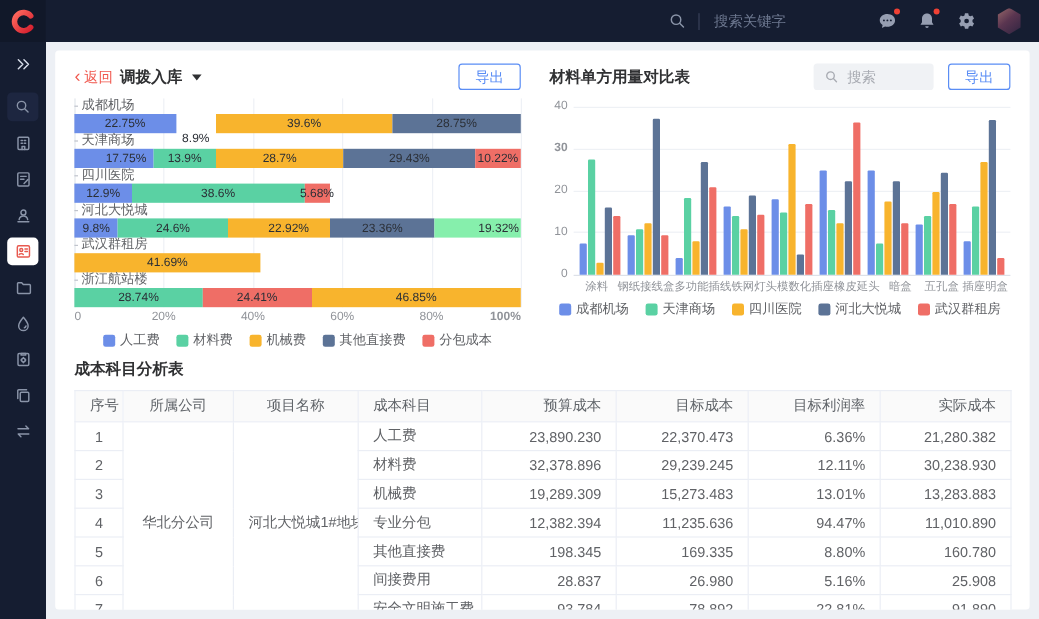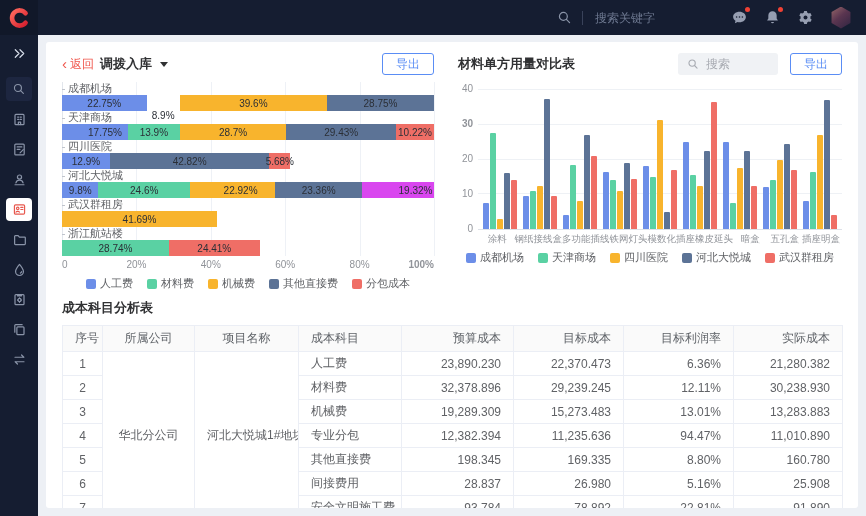--- a/index.html
+++ b/index.html
@@ -266,45 +266,46 @@
                 <div class="sb-seg" style="width: 13.9%; background: rgb(90, 209, 163);">13.9%</div>
                 <div class="sb-seg" style="width: 28.7%; background: rgb(248, 180, 45);">28.7%</div>
                 <div class="sb-seg" style="width: 29.43%; background: rgb(92, 115, 150);">29.43%</div>
                 <div class="sb-seg" style="width: 10.22%; background: rgb(239, 110, 102);">10.22%</div>
               </div>
             </div>
             <div class="sb-row">
               <div class="sb-label">四川医院</div>
               <div class="sb-bar">
                 <div class="sb-seg" style="width: 12.9%; background: rgb(108, 142, 232);">12.9%</div>
-                <div class="sb-seg" style="width: 42.82%; background: rgb(92, 115, 150);">42.82%</div>
+                <div class="sb-seg" style="width: 38.6%; background: rgb(90, 209, 163);">38.6%</div>
                 <div class="sb-seg" style="width: 5.68%; background: rgb(239, 110, 102);">5.68%</div>
               </div>
             </div>
             <div class="sb-row">
               <div class="sb-label">河北大悦城</div>
               <div class="sb-bar">
                 <div class="sb-seg" style="width: 9.8%; background: rgb(108, 142, 232);">9.8%</div>
                 <div class="sb-seg" style="width: 24.6%; background: rgb(90, 209, 163);">24.6%</div>
                 <div class="sb-seg" style="width: 22.92%; background: rgb(248, 180, 45); padding-left: 16px;">22.92%</div>
                 <div class="sb-seg" style="width: 23.36%; background: rgb(92, 115, 150);">23.36%</div>
-                <div class="sb-seg" style="width: 19.32%; background: #d946ef; padding-left: 35px;">19.32%</div>
+                <div class="sb-seg" style="width: 19.32%; background: #86efac; padding-left: 35px;">19.32%</div>
               </div>
             </div>
             <div class="sb-row">
               <div class="sb-label">武汉群租房</div>
               <div class="sb-bar">
                 <div class="sb-seg" style="width: 41.69%; background: rgb(248, 180, 45);">41.69%</div>
               </div>
             </div>
             <div class="sb-row">
               <div class="sb-label">浙江航站楼</div>
               <div class="sb-bar">
                 <div class="sb-seg" style="width: 28.74%; background: rgb(90, 209, 163);">28.74%</div>
                 <div class="sb-seg" style="width: 24.41%; background: rgb(239, 110, 102);">24.41%</div>
+                <div class="sb-seg" style="width: 46.85%; background: rgb(248, 180, 45);">46.85%</div>
               </div>
             </div>
           </div>
         <div class="sc-xaxis" id="stackedAxis">
             <span class="sc-xtick first" style="left: 0%;">0</span>
             <span class="sc-xtick" style="left: 20%;">20%</span>
             <span class="sc-xtick" style="left: 40%;">40%</span>
             <span class="sc-xtick" style="left: 60%;">60%</span>
             <span class="sc-xtick" style="left: 80%;">80%</span>
             <span class="sc-xtick last" style="left: 100%; font-weight: bold;">100%</span>

